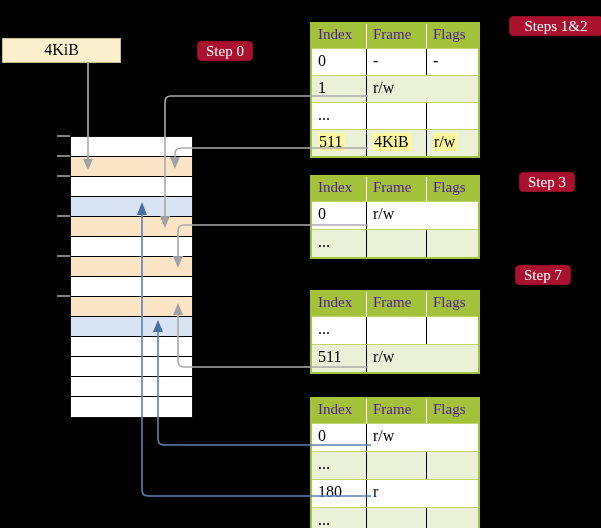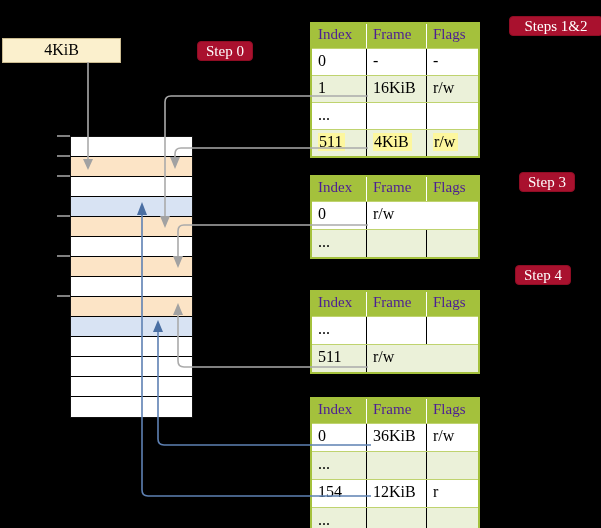--- a/index.html
+++ b/index.html
@@ -53,21 +53,21 @@
 </head>
 <body>
 
 <div class="stage">
 
   <div class="frame-box">4KiB</div>
 
   <div class="badge b0">Step 0</div>
   <div class="badge b12">Steps 1&amp;2</div>
   <div class="badge b3">Step 3</div>
-  <div class="badge b4">Step 4</div>
+  <div class="badge b4">Step 7</div>
 
   <div class="memory">
     <div class="mrow"></div>
     <div class="mrow peach"></div>
     <div class="mrow"></div>
     <div class="mrow blue"></div>
     <div class="mrow peach"></div>
     <div class="mrow"></div>
     <div class="mrow peach"></div>
     <div class="mrow"></div>
@@ -91,21 +91,20 @@
       <div class="hcell c2">Frame</div>
       <div class="hcell c3">Flags</div>
     </div>
     <div class="trow">
       <div class="cell c1">0</div>
       <div class="cell c2">-</div>
       <div class="cell c3">-</div>
     </div>
     <div class="trow tint">
       <div class="cell c1">1</div>
-      <div class="cell c2">16KiB</div>
       <div class="cell c3">r/w</div>
     </div>
     <div class="trow">
       <div class="cell c1">...</div>
       <div class="cell c2"></div>
       <div class="cell c3"></div>
     </div>
     <div class="trow tint">
       <div class="cell c1"><span class="hl">511</span></div>
       <div class="cell c2"><span class="hl">4KiB</span></div>
@@ -148,31 +147,29 @@
   </div>
 
   <div class="ptable t4">
     <div class="thead">
       <div class="hcell c1">Index</div>
       <div class="hcell c2">Frame</div>
       <div class="hcell c3">Flags</div>
     </div>
     <div class="trow">
       <div class="cell c1">0</div>
-      <div class="cell c2">36KiB</div>
-      <div class="cell c3">r/w</div>
-    </div>
-    <div class="trow tint">
-      <div class="cell c1">...</div>
-      <div class="cell c2"></div>
-      <div class="cell c3"></div>
-    </div>
-    <div class="trow">
-      <div class="cell c1">154</div>
-      <div class="cell c2">12KiB</div>
+      <div class="cell c3">r/w</div>
+    </div>
+    <div class="trow tint">
+      <div class="cell c1">...</div>
+      <div class="cell c2"></div>
+      <div class="cell c3"></div>
+    </div>
+    <div class="trow">
+      <div class="cell c1">180</div>
       <div class="cell c3">r</div>
     </div>
     <div class="trow tint">
       <div class="cell c1">...</div>
       <div class="cell c2"></div>
       <div class="cell c3"></div>
     </div>
   </div>
 
   <svg class="overlay" width="601" height="528" viewBox="0 0 601 528">

